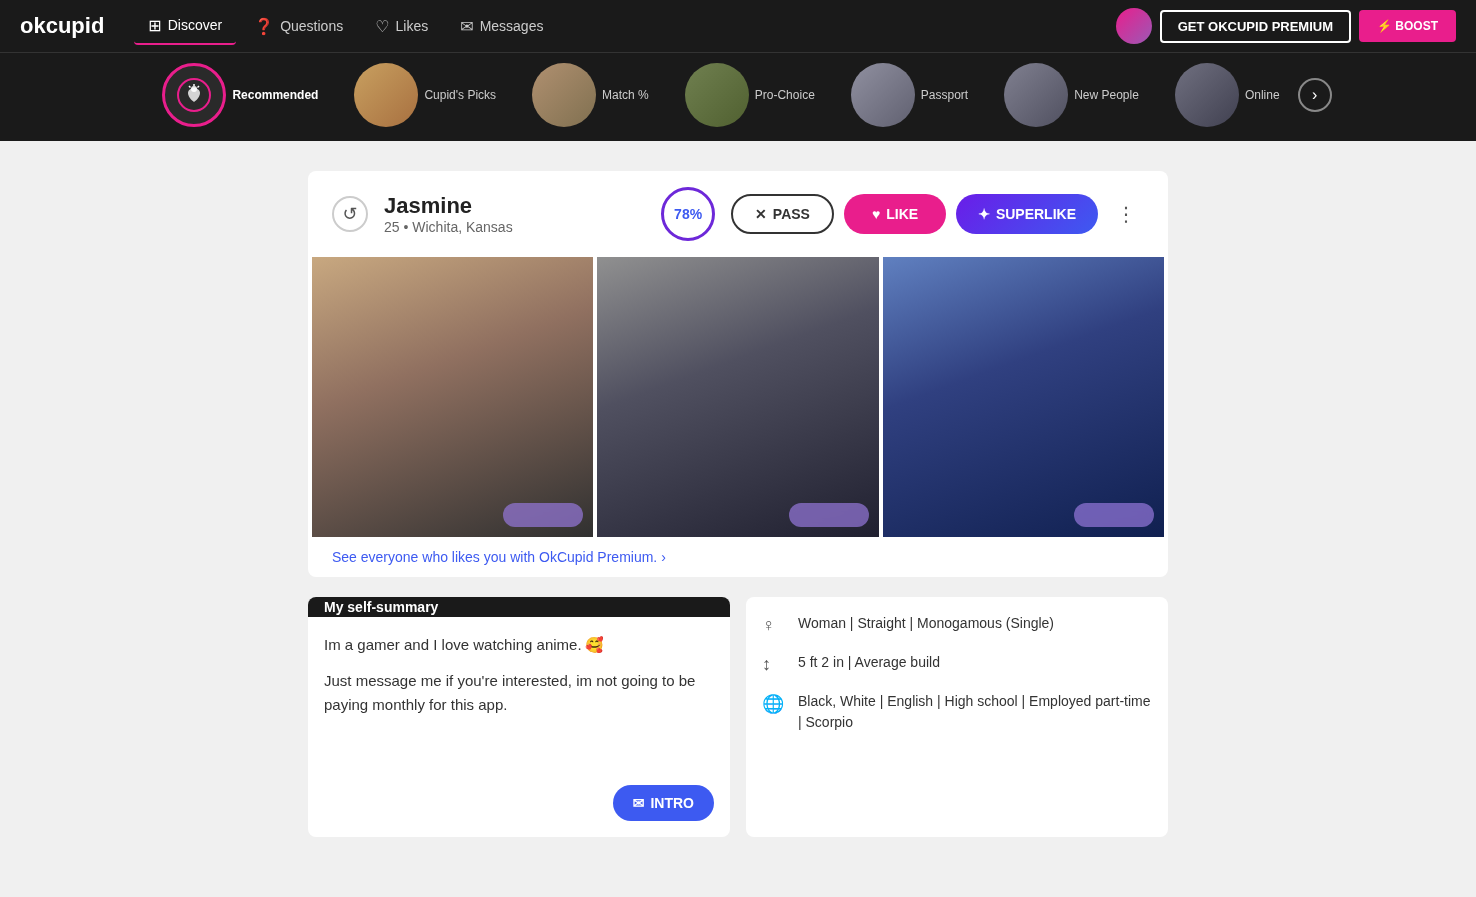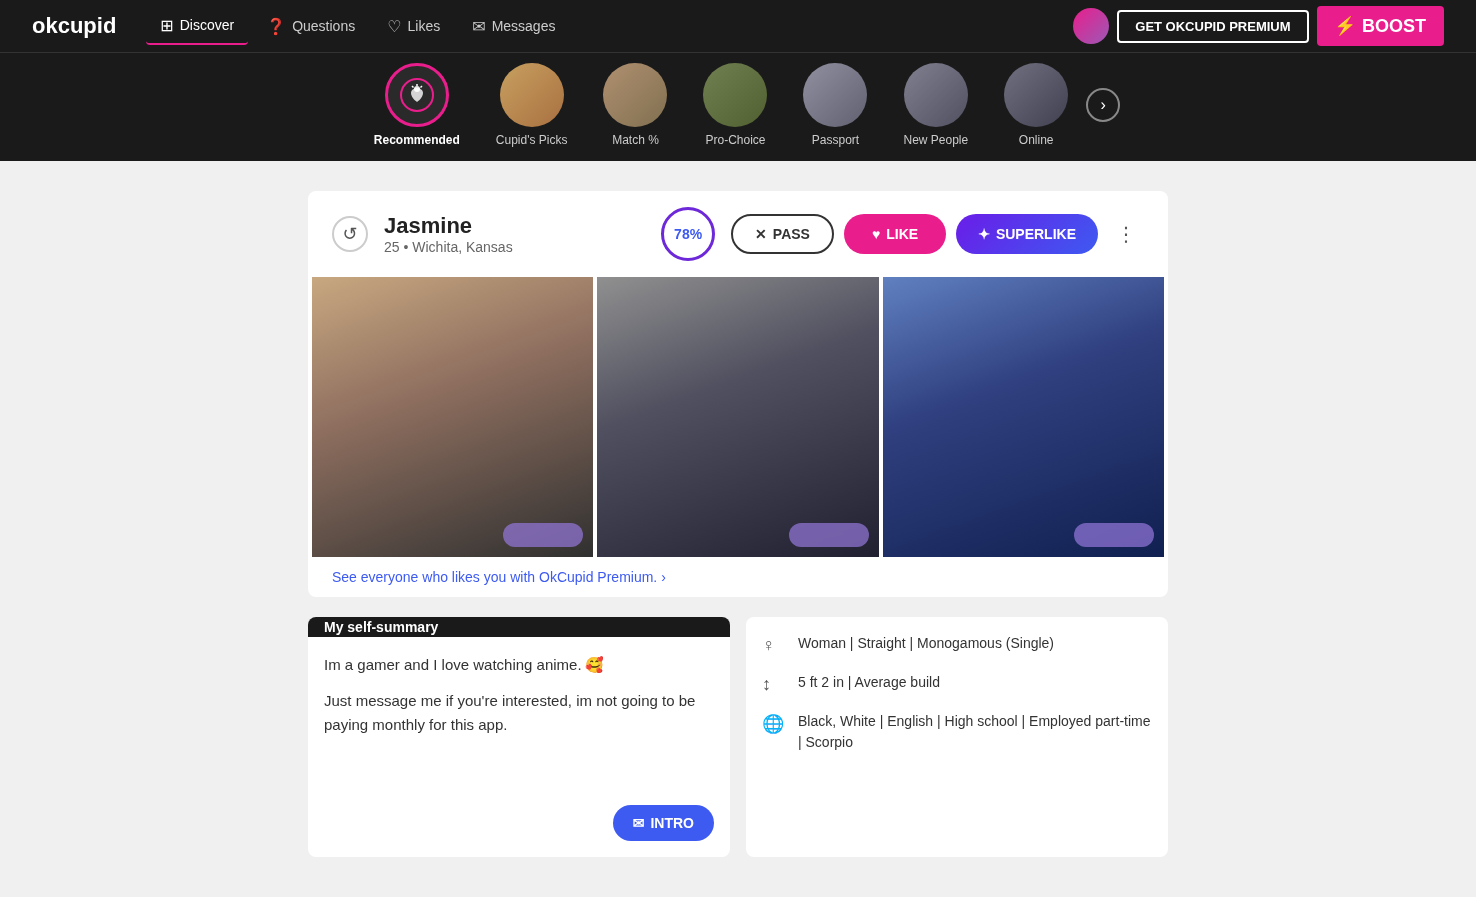--- a/index.html
+++ b/index.html
@@ -3,21 +3,21 @@
   <meta charset="utf-8">
   <style>
     * { box-sizing: border-box; margin: 0; padding: 0; }
     body { font-family: -apple-system, BlinkMacSystemFont, 'Segoe UI', Arial, sans-serif; background: #f0f0f0; }
 
     
     .header {
       background: #1a1a1a;
       display: flex;
       align-items: center;
-      padding: 0 32px;
+      padding: 0 20px;
       height: 52px;
       gap: 20px;
     }
     .logo {
       color: white;
       font-size: 22px;
       font-weight: bold;
       margin-right: 10px;
     }
     .nav-items {
@@ -65,41 +65,41 @@
       font-weight: 600;
       white-space: nowrap;
     }
     .btn-boost {
       background: #e91e8c;
       border: none;
       color: white;
       padding: 9px 18px;
       border-radius: 4px;
       cursor: pointer;
-      font-size: 18px;
+      font-size: 12px;
       font-weight: 700;
       display: flex;
       align-items: center;
       gap: 5px;
       text-align: center;
     }
 
     
     .categories-bar {
       background: #1a1a1a;
       display: flex;
       align-items: center;
       justify-content: center;
       gap: 0;
       padding: 10px 20px 0;
       border-top: 1px solid #333;
     }
     .category-item {
       display: flex;
-      flex-direction: column;
+      flex-direction: row;
       align-items: center;
       gap: 6px;
       padding: 0 18px 14px;
       cursor: pointer;
       min-width: 90px;
     }
     .category-img {
       width: 64px;
       height: 64px;
       border-radius: 50%;

